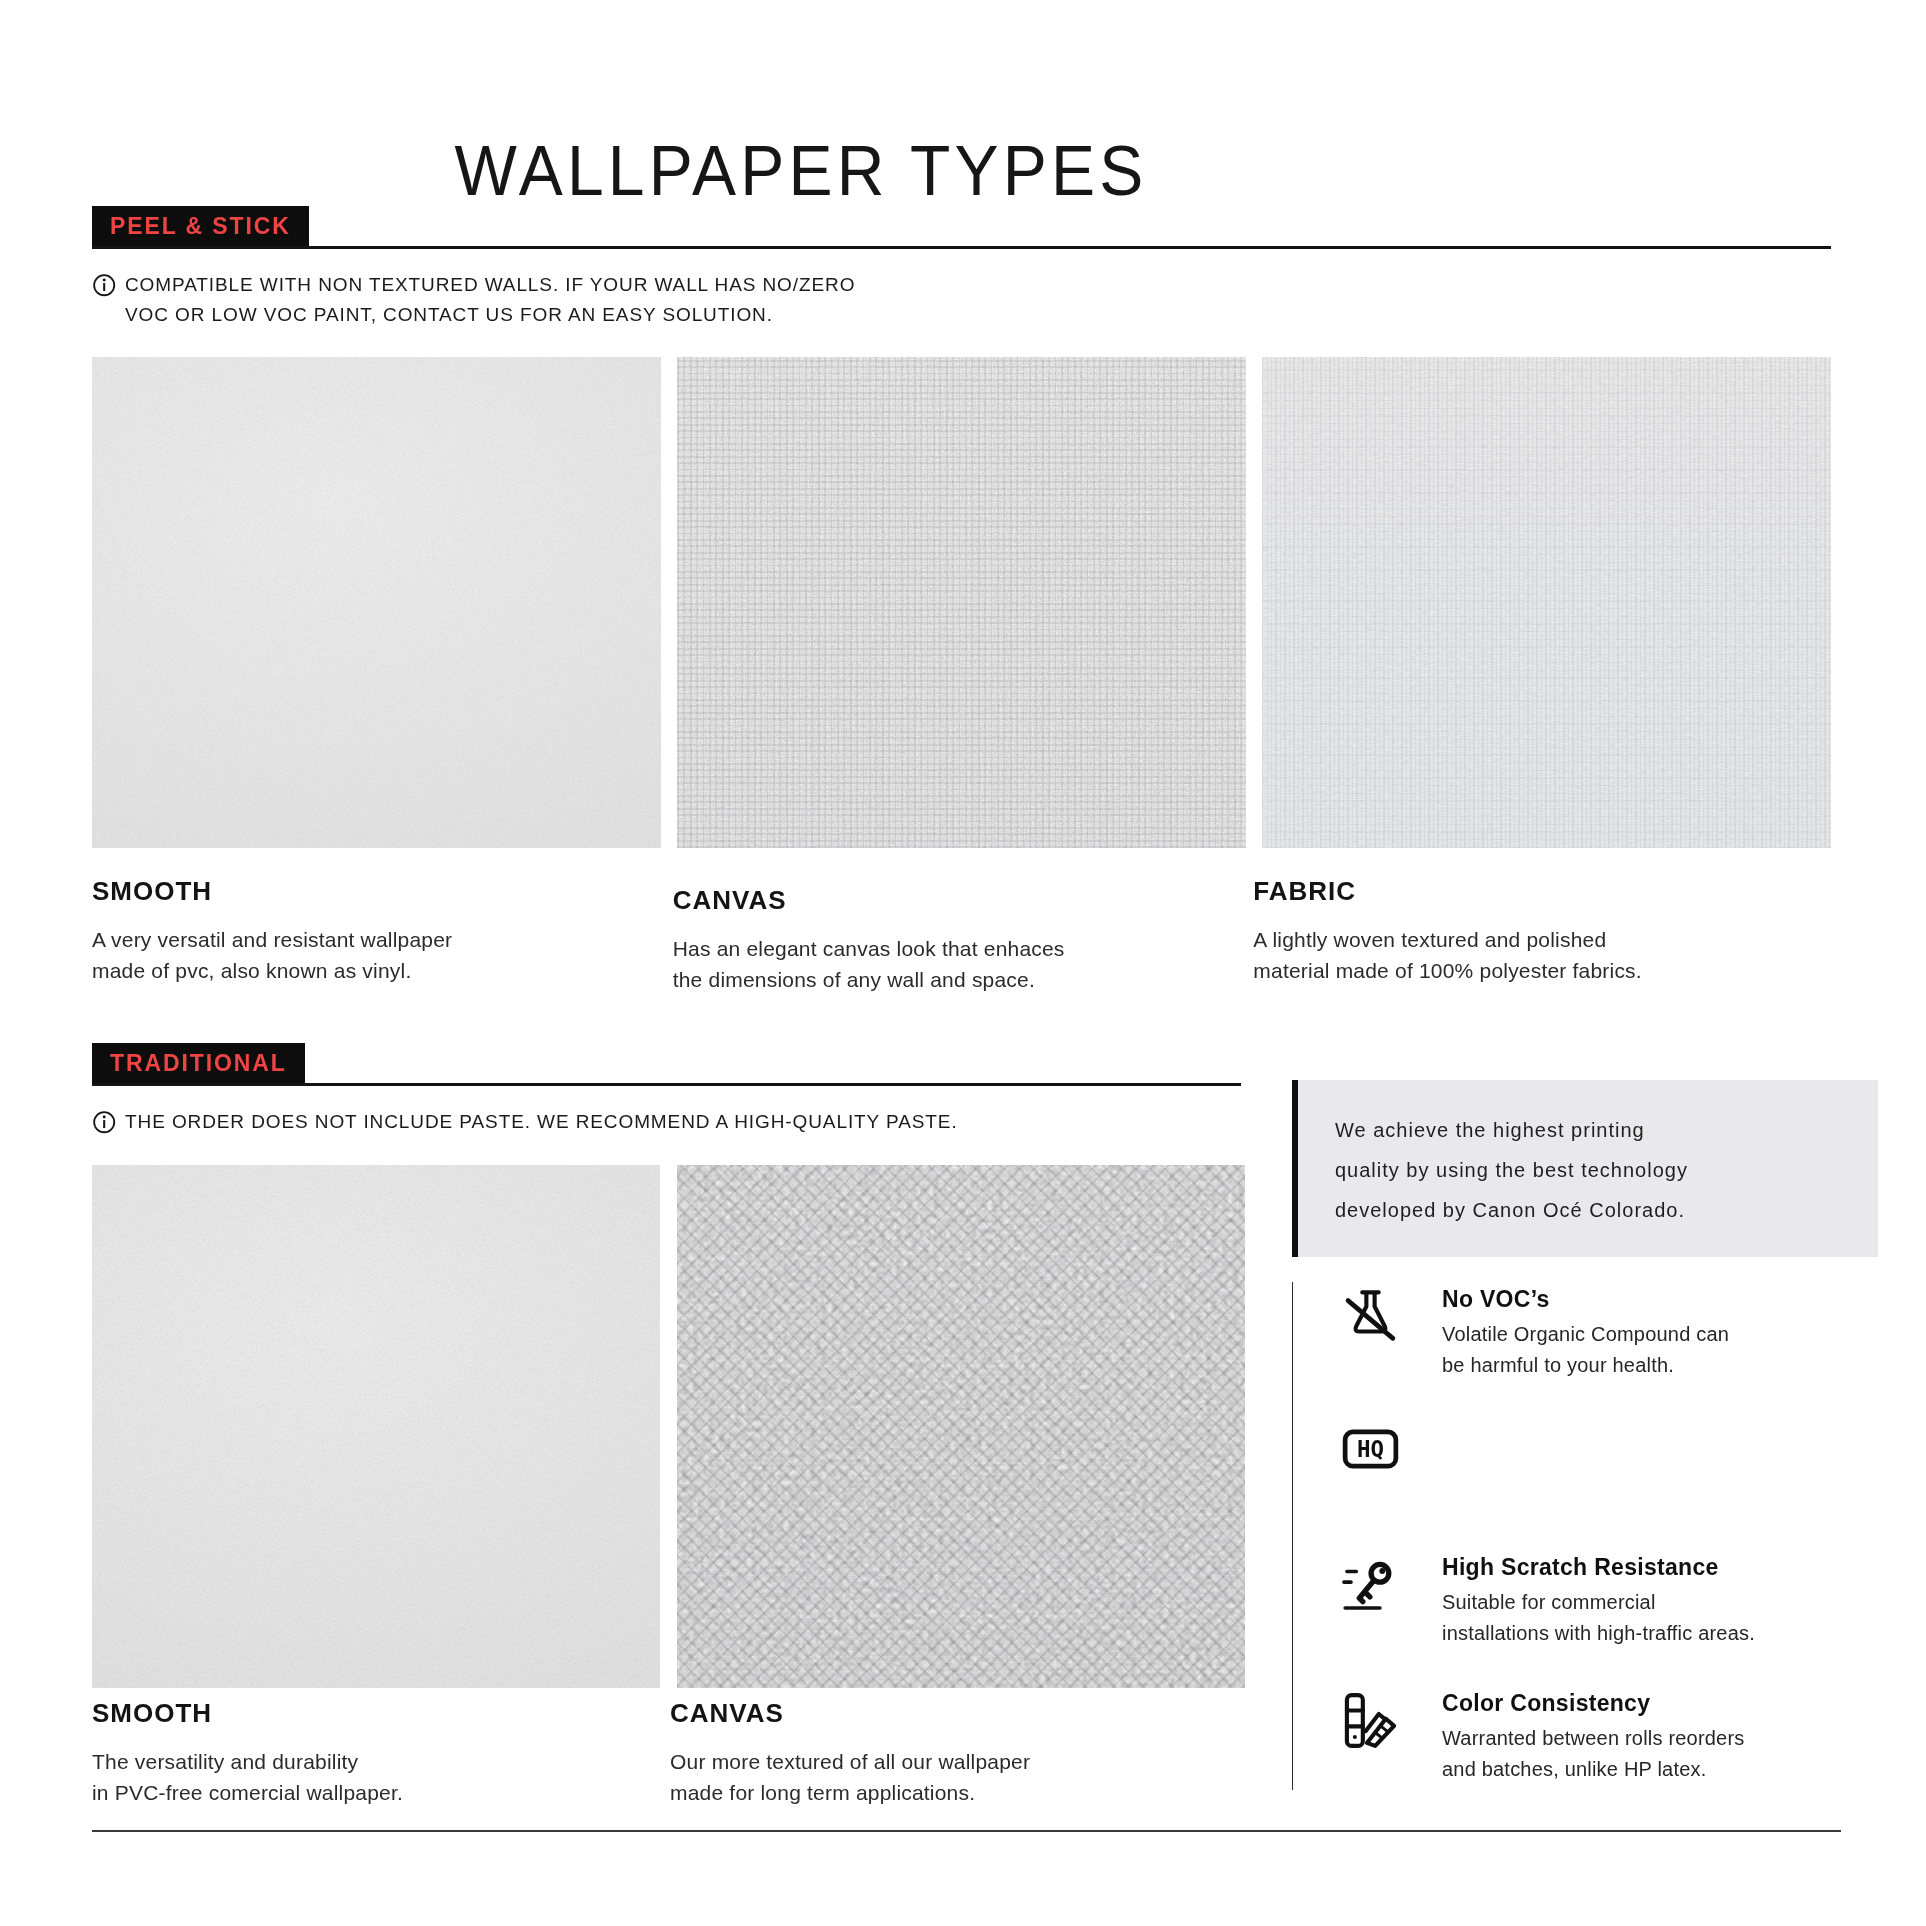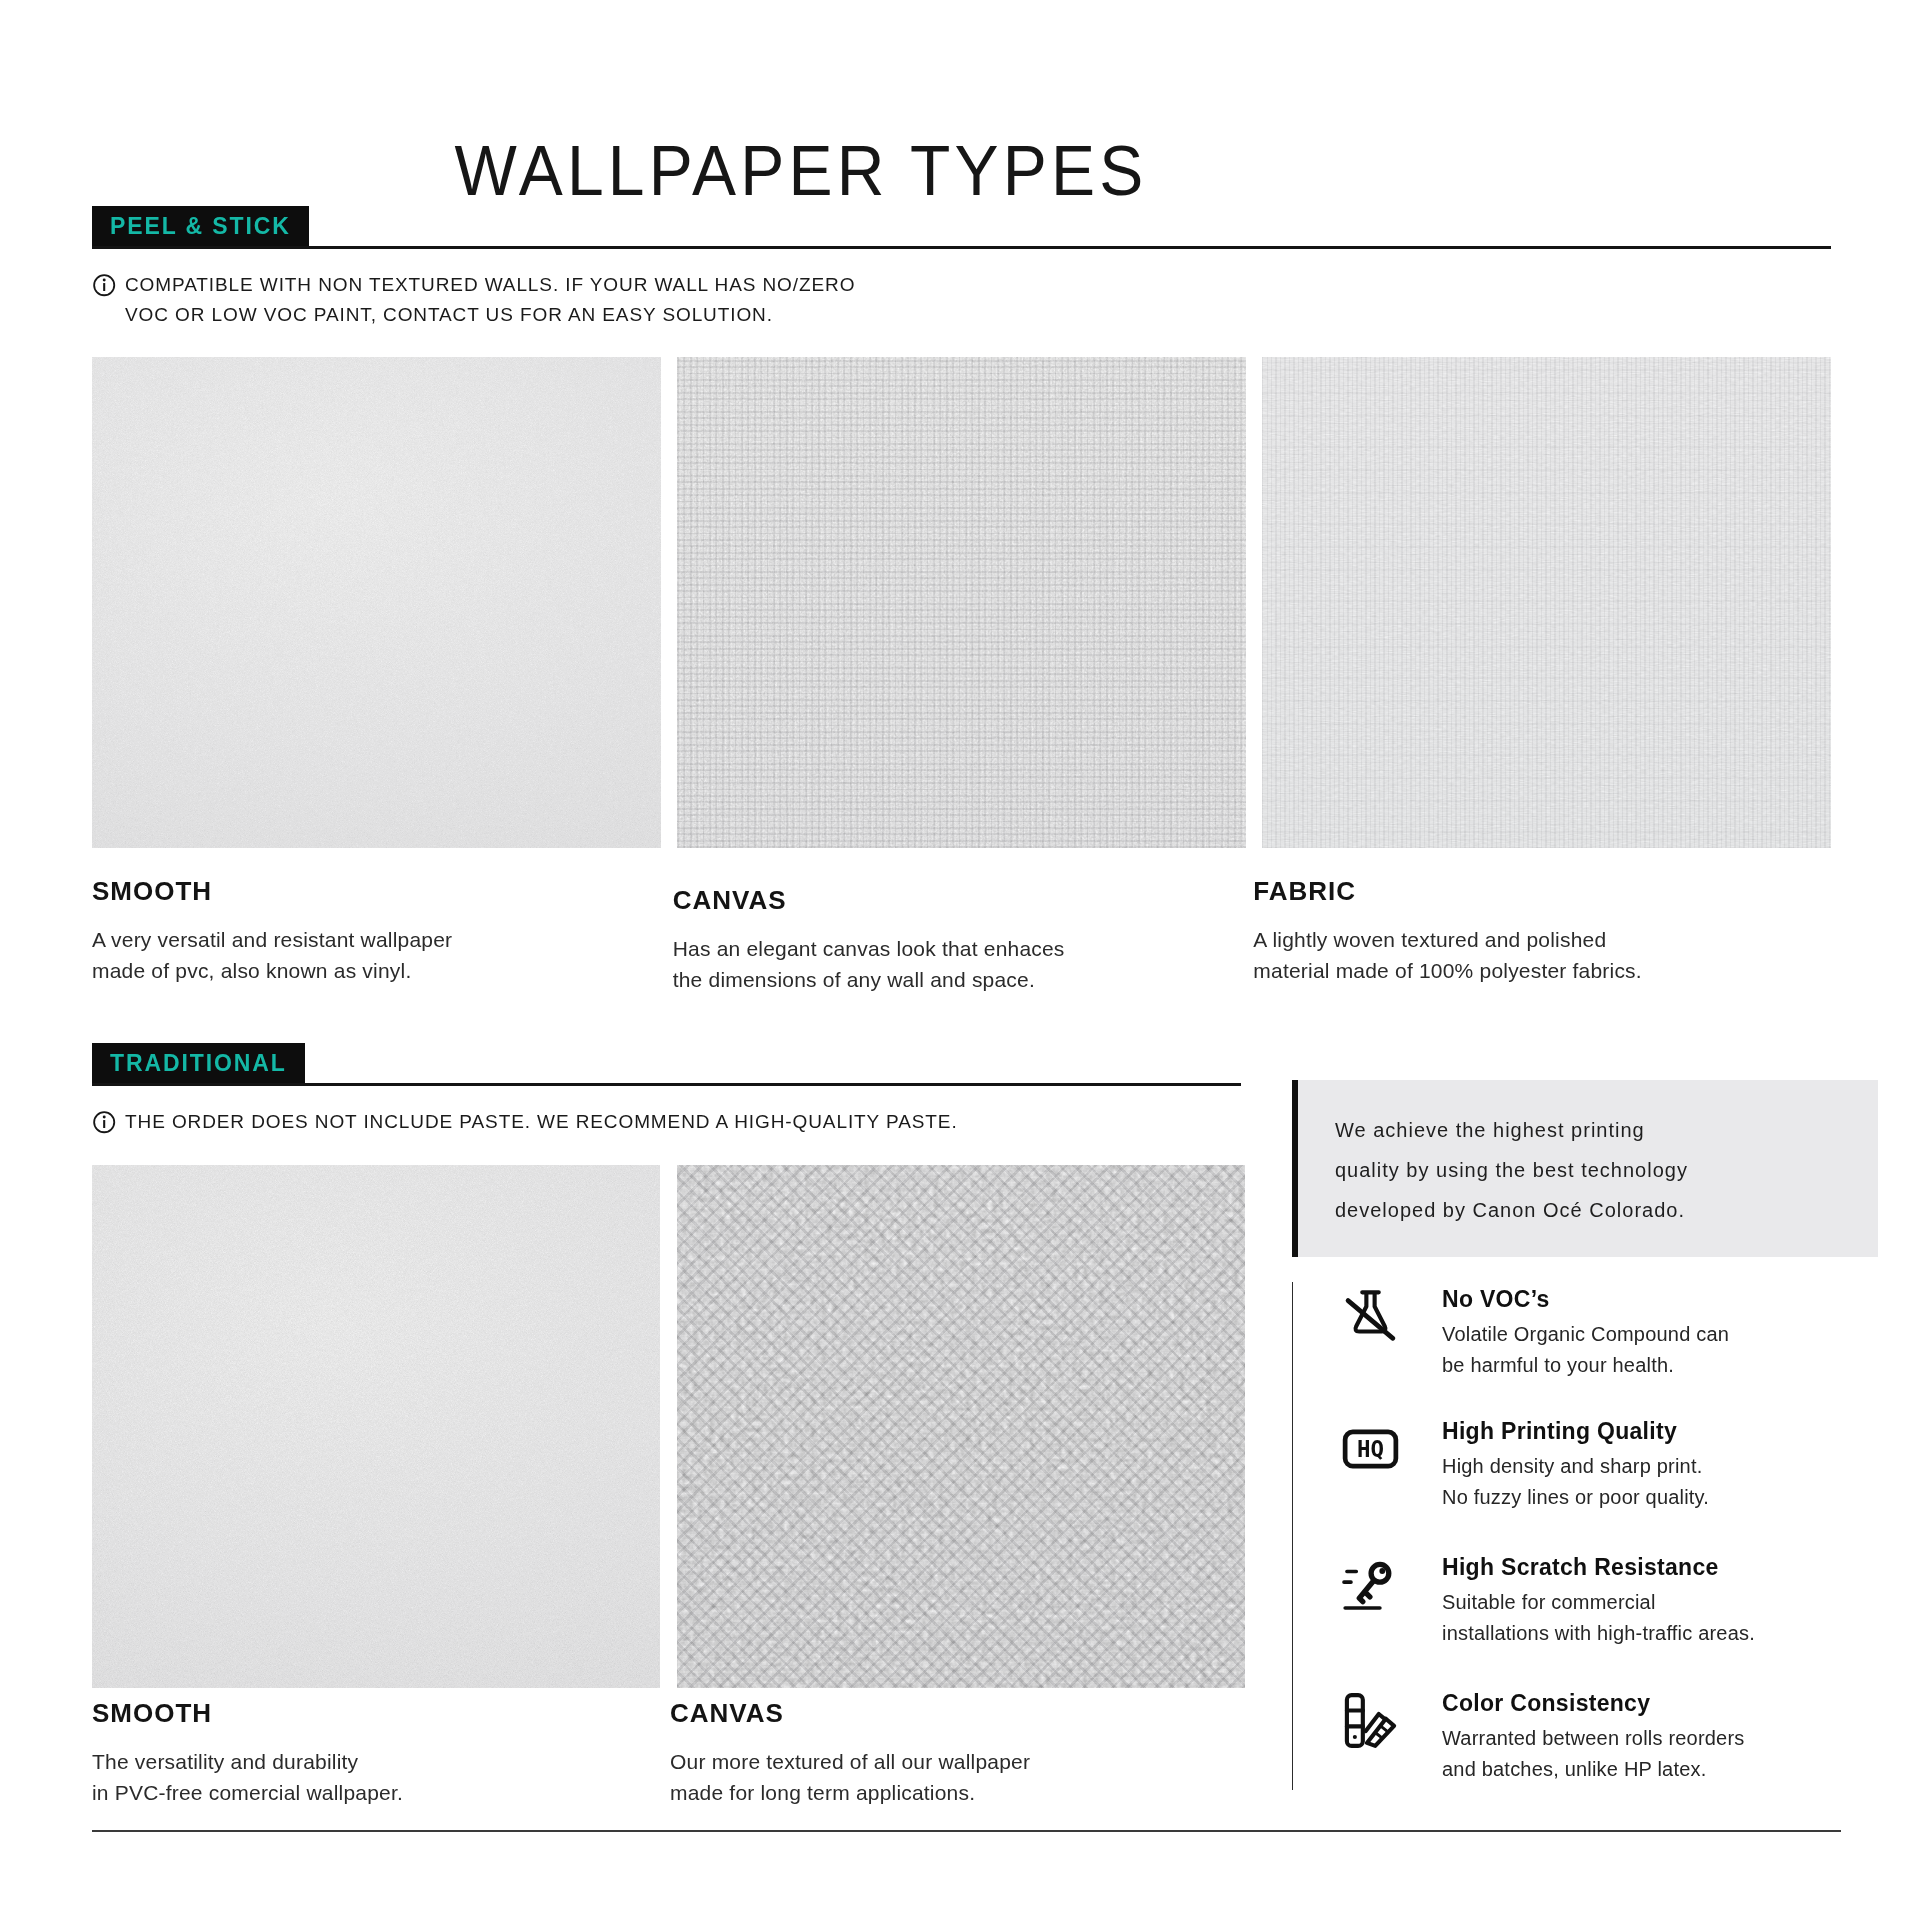--- a/index.html
+++ b/index.html
@@ -15,21 +15,21 @@
     left:92px;top:82px;width:1418px;text-align:center;
     font-size:71px;font-weight:400;letter-spacing:4.5px;color:#161616;
     transform:scaleX(0.93);transform-origin:center;
     white-space:nowrap;
   }
 
   
   .section-header{height:40px;border-bottom:3.9px solid #141414;}
   .section-header .tag{
     display:inline-block;height:40px;line-height:41px;padding:0 18px;
-    background:#0d0d0d;color:#14b8a6;font-size:23px;font-weight:700;
+    background:#0d0d0d;color:#ef4444;font-size:23px;font-weight:700;
     letter-spacing:1.9px;white-space:nowrap;
   }
   #ps-header{left:92px;top:206px;width:1739px;}
   #trad-header{left:92px;top:1043px;width:1149px;}
 
   
   .note{font-size:19px;letter-spacing:0.9px;color:#1a1a1a;}
   .note .ntext{margin-left:33px;line-height:30px;}
   .note .i-icon{position:absolute;left:0;top:2.6px;width:24.4px;height:24.4px;}
   #note1{left:92px;top:270px;width:1091px;}
@@ -252,27 +252,20 @@
         <div>be harmful to your health.</div>
       </div>
     </div>
   </div>
 
   <div class="feature" id="feat-1">
     <svg class="f-icon" viewBox="0 0 100 100">
       <rect class="icon-stroke" stroke-width="8" x="7" y="22" width="86" height="58" rx="13"></rect>
       <text x="50" y="65" text-anchor="middle" font-size="38" font-weight="bold" font-family="'DejaVu Sans Mono', monospace" fill="#101010">HQ</text>
     </svg>
-    <div class="f-text">
-      <div class="f-title">High Printing Quality</div>
-      <div class="f-desc">
-        <div>High density and sharp print.</div>
-        <div>No fuzzy lines or poor quality.</div>
-      </div>
-    </div>
   </div>
 
   <div class="feature" id="feat-2">
     <svg class="f-icon" viewBox="0 0 100 100">
       <circle class="icon-stroke" stroke-width="9" cx="66" cy="31" r="15"></circle>
       <circle cx="70" cy="27" r="5" fill="#101010"></circle>
       <path class="icon-stroke" stroke-width="9" d="M55 44 L31 73 M40 62 L49 71 M31 73 L37 79"></path>
       <path class="icon-stroke" stroke-width="6" d="M10 28 H26 M5 46 H17 M7 90 H66"></path>
     </svg>
     <div class="f-text">

